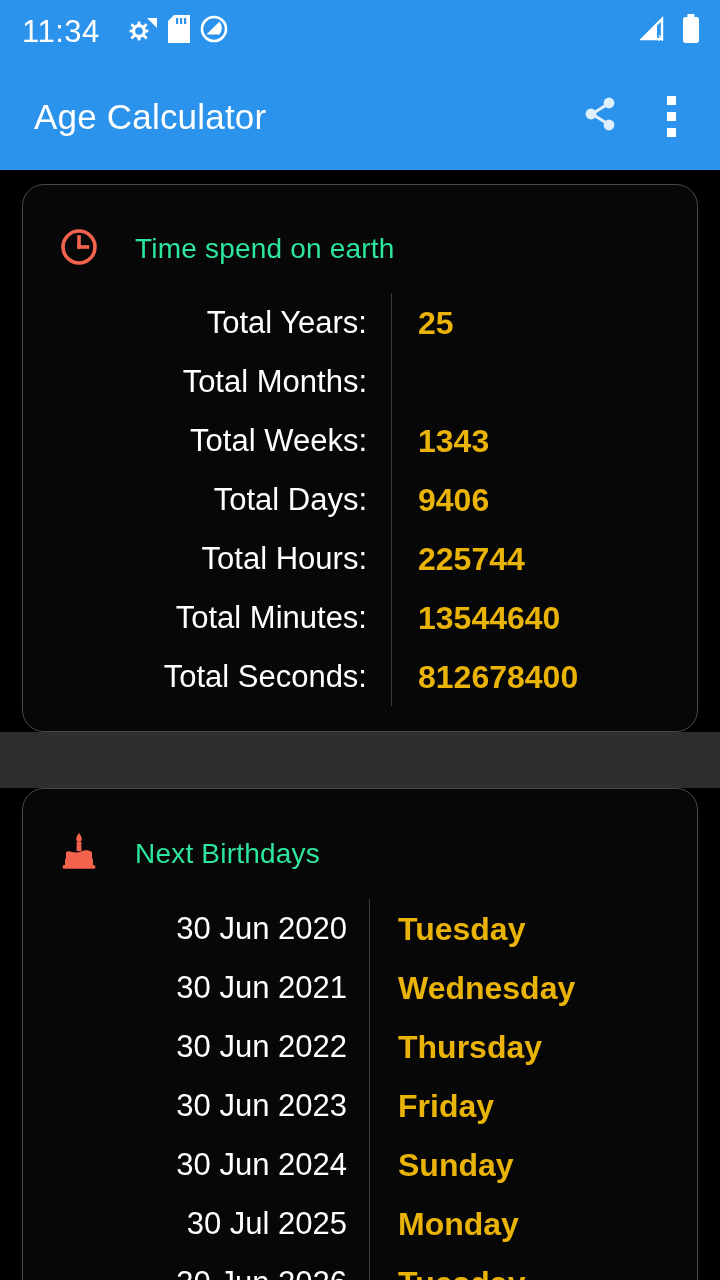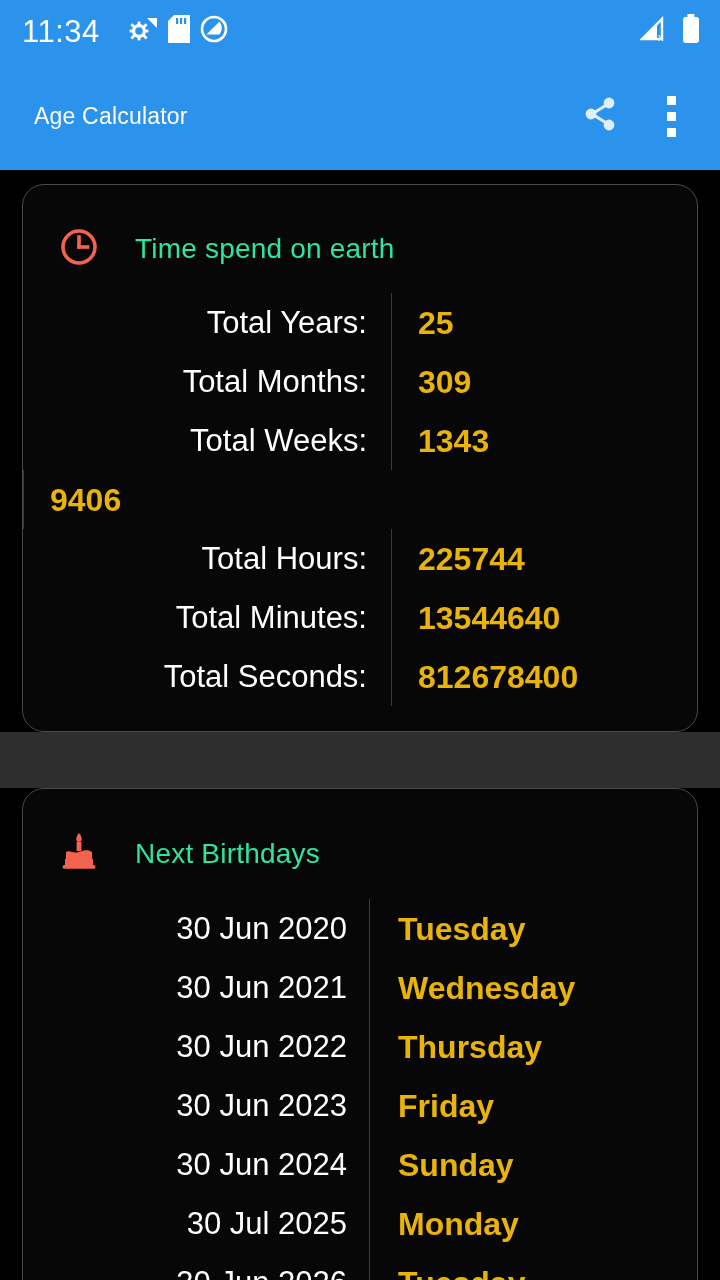--- a/index.html
+++ b/index.html
@@ -25,21 +25,21 @@
   .sb-right{ display:flex; align-items:center; gap:14px; padding-right:6px;}
   .sb-ico{ display:block; }
 
   
   .appbar{
     height:108px; background:#2b93eb;
     display:flex; align-items:center; padding:0 26px 0 34px;
     color:#fff;
   }
   .appbar-title{
-    font-size:23px; font-weight:400; letter-spacing:.2px;
+    font-size:35px; font-weight:400; letter-spacing:.2px;
     flex:1 1 auto; line-height:1;
   }
   .appbar-actions{ display:flex; align-items:center; gap:46px; padding-right:18px;}
   .kebab{ display:flex; flex-direction:column; gap:7px; }
   .kebab i{ width:9px; height:9px; background:#fff; display:block; }
 
   
   .content{
     position:relative;
     height:calc(1280px - 62px - 108px);
@@ -196,28 +196,28 @@
 
     <div class="rows">
       <div class="row">
         <div class="lbl">Total Years:</div>
         <div class="divcell"></div>
         <div class="val">25</div>
       </div>
       <div class="row">
         <div class="lbl">Total Months:</div>
         <div class="divcell"></div>
-        <div class="val">309</div>
       </div>
       <div class="row">
         <div class="lbl">Total Weeks:</div>
         <div class="divcell"></div>
         <div class="val">1343</div>
       </div>
       <div class="row">
+        <div class="lbl">Total Days:</div>
         <div class="divcell"></div>
         <div class="val">9406</div>
       </div>
       <div class="row">
         <div class="lbl">Total Hours:</div>
         <div class="divcell"></div>
         <div class="val">225744</div>
       </div>
       <div class="row">
         <div class="lbl">Total Minutes:</div>

